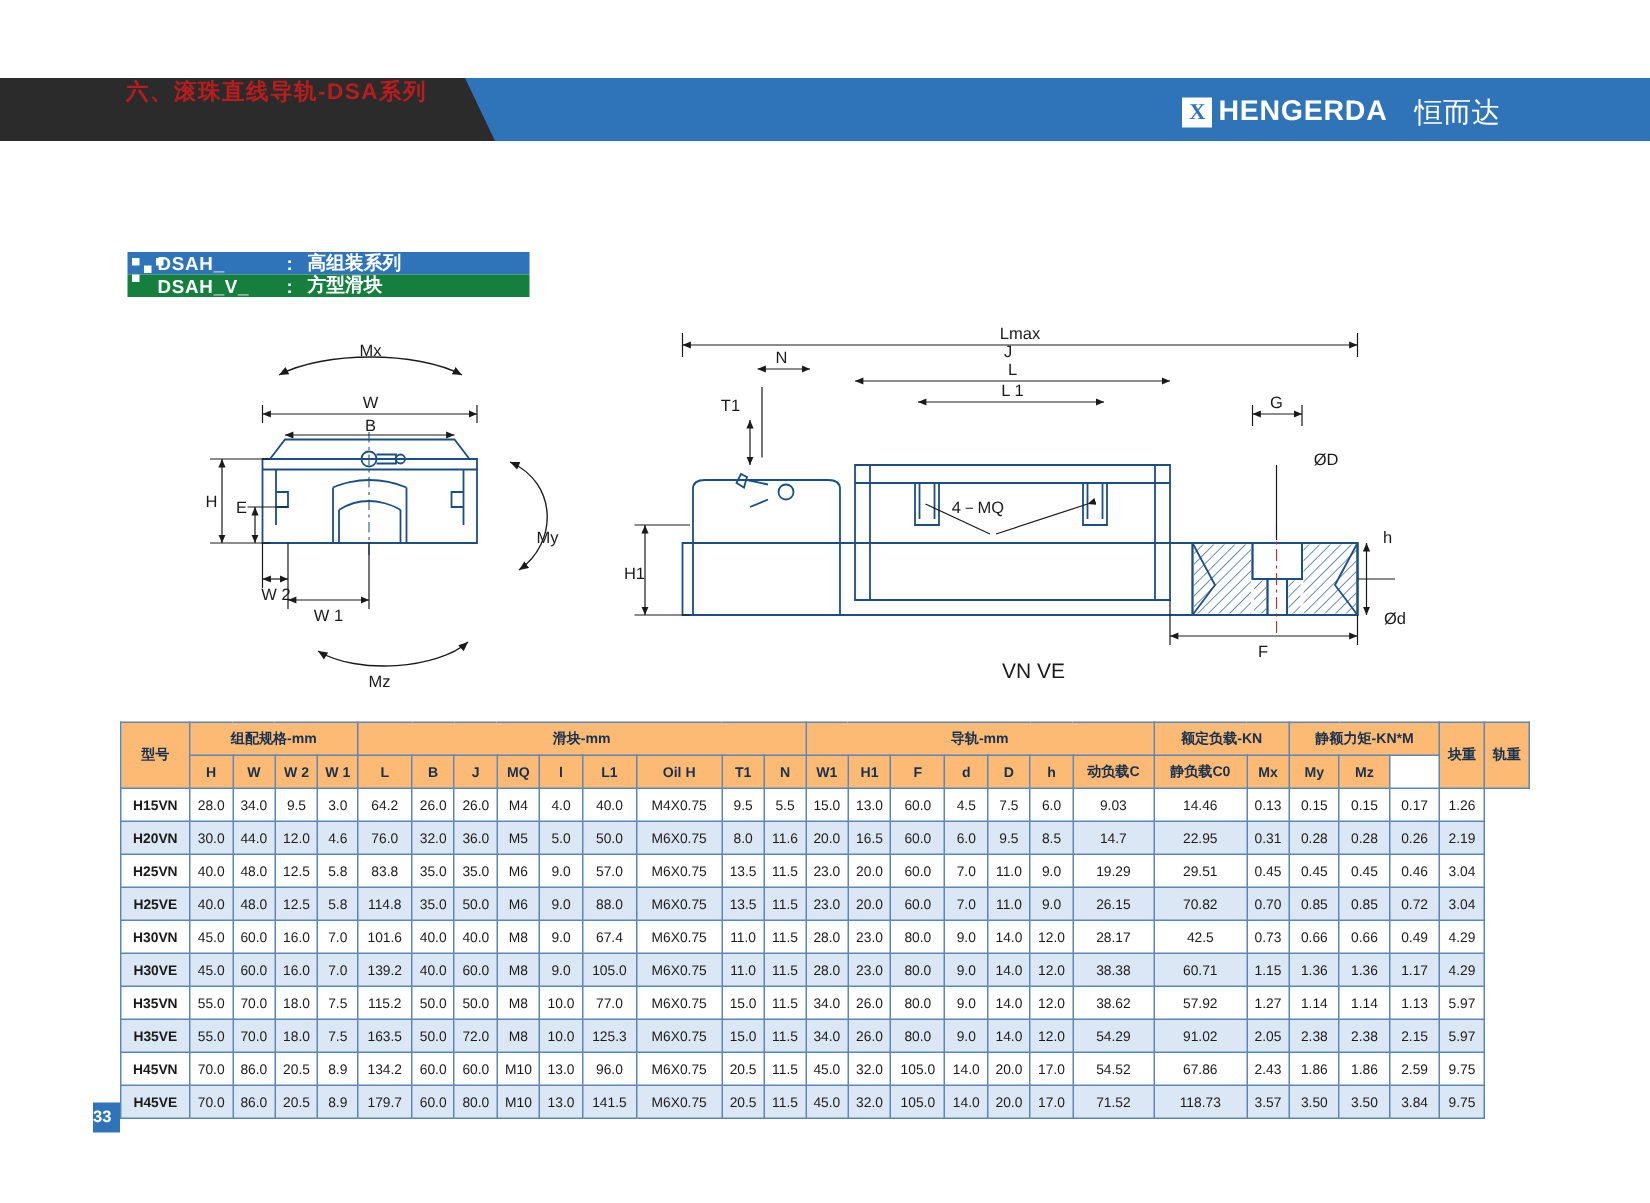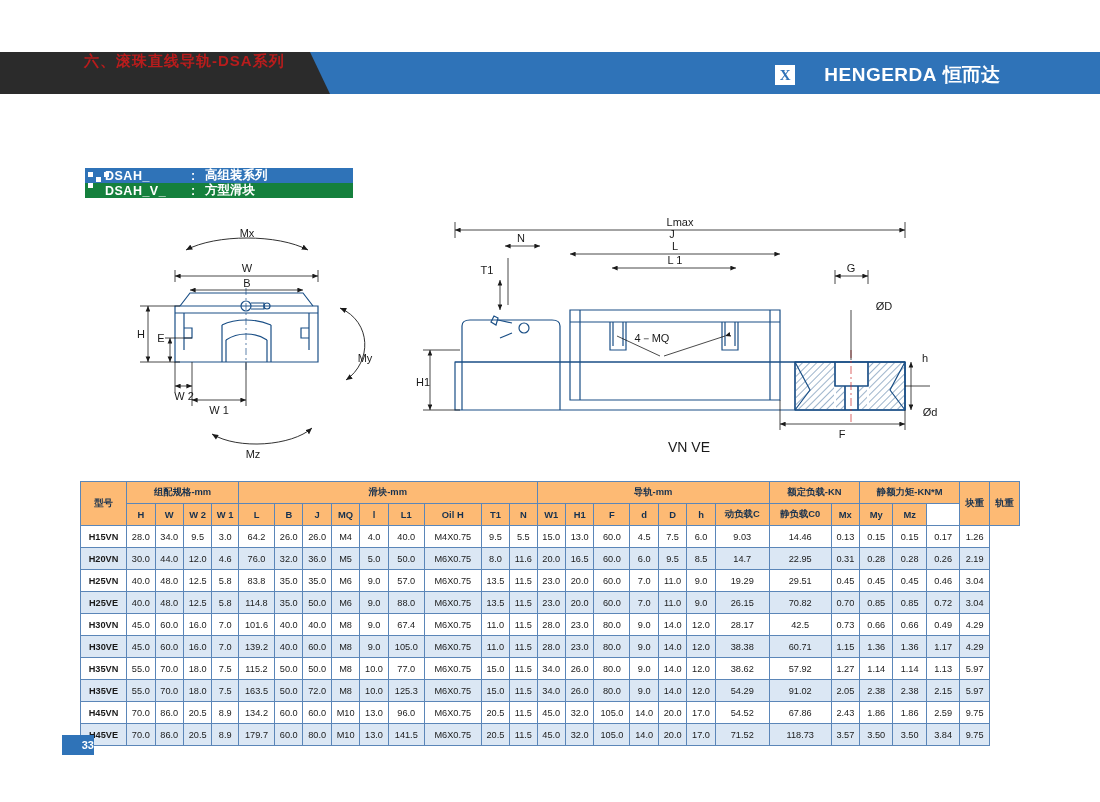--- a/index.html
+++ b/index.html
@@ -33,24 +33,23 @@
     display:flex;align-items:center;gap:4px;
   }
   .brand-mark{
     width:20px;height:20px;background:#ffffff;color:#2f73b8;
     font-size:15px;font-weight:bold;line-height:20px;text-align:center;
     font-family:"Liberation Serif", serif;
   }
   .brand-name{
     color:#ffffff;font-size:19px;font-weight:bold;letter-spacing:0.5px;
     font-family:"Liberation Sans", sans-serif;
-    margin-left:25px;
   }
   .brand-cn{
-    color:#ffffff;font-size:19px;font-weight:bold;margin-left:2px;
+    color:#ffffff;font-size:19px;font-weight:normal;margin-left:14px;
   }
   
   .legend{
     position:absolute;left:85px;top:168px;width:268px;
   }
   .legend-row{
     height:15px;display:flex;align-items:center;
     color:#ffffff;font-size:12.5px;font-weight:bold;
     padding-left:20px;box-sizing:border-box;
   }
@@ -92,22 +91,22 @@
     font-size:9.4px;
     color:#16314f;
   }
   tbody td{background:#ffffff;}
   tbody tr.alt td{background:#dbe7f4;}
   tbody td.model{font-weight:bold;}
   .grp{font-weight:bold;}
   
   .page-num{
     position:absolute;left:62px;top:735px;
-    width:32px;height:20px;background:#2f73b8;color:#fff;
-    font-size:11px;font-weight:bold;line-height:20px;text-align:right;
+    width:18px;height:20px;background:#2f73b8;color:#fff;
+    font-size:11px;font-weight:bold;line-height:20px;text-align:left;
   }
   text{font-family:"Liberation Sans", sans-serif;}
 </style>
 </head>
 <body>
 
 <div class="header-blue"></div>
 <div class="header" style="width:310px;"></div>
 <div class="header-slant"></div>
 <div class="header-title">六、滚珠直线导轨-DSA系列</div>

